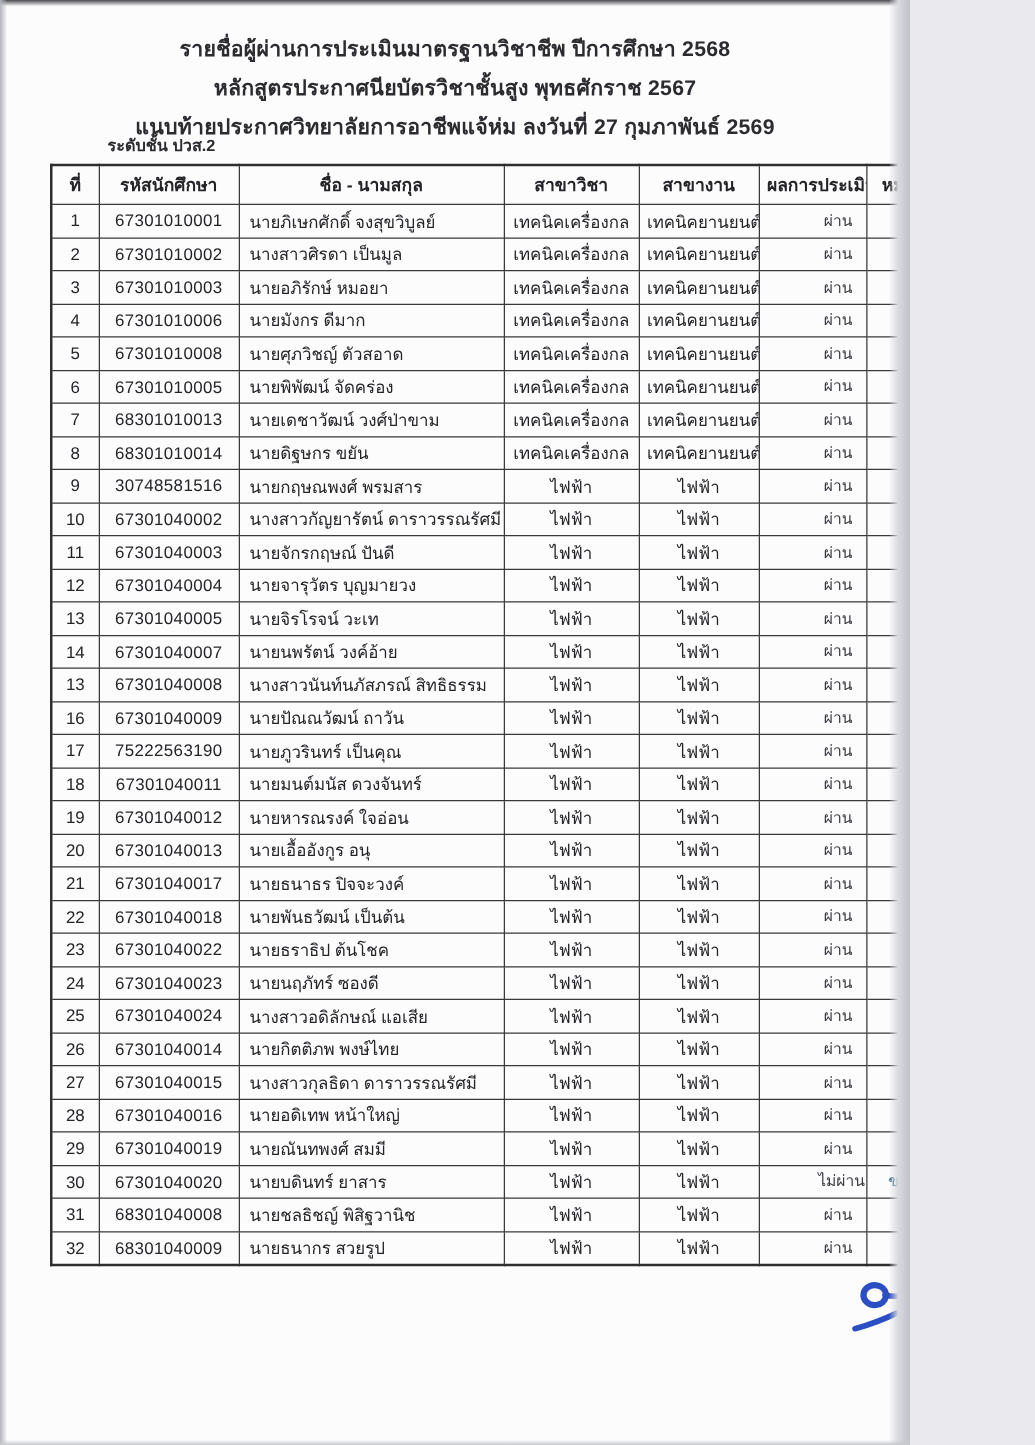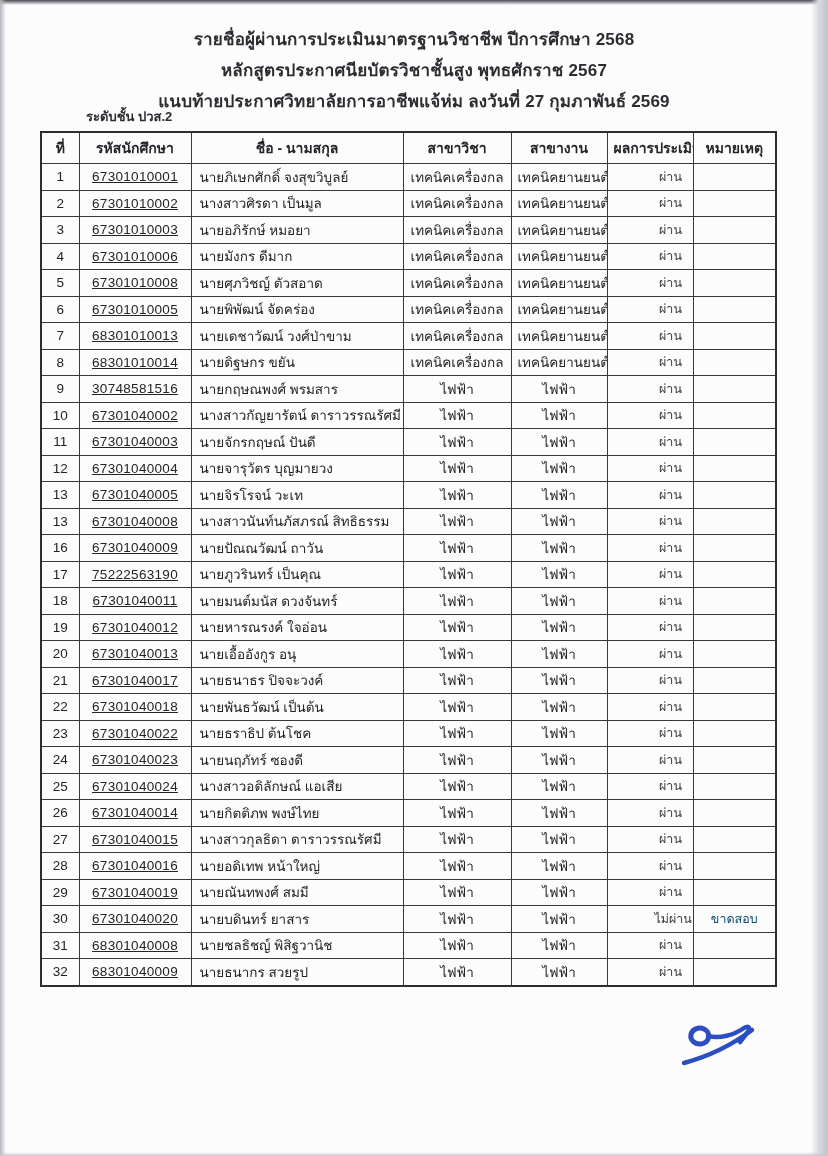--- a/index.html
+++ b/index.html
@@ -3,21 +3,21 @@
 <meta charset="utf-8">
 <style>
   html,body { margin:0; padding:0; }
   body {
     width:828px; height:1156px;
     background:#e9e9ee;
     font-family:"Liberation Sans","DejaVu Sans",sans-serif;
     overflow:hidden;
   }
   .photo {
-    position:relative; width:828px; height:1156px;
+    position:relative; width:728px; height:1156px;
     background:#fcfcfd; overflow:hidden;
   }
   
   .edge-top    { position:absolute; top:0; left:0; width:100%; height:5px;
                  background:linear-gradient(180deg,#4a4b52,rgba(255,255,255,0)); }
   .edge-left   { position:absolute; top:0; left:0; width:6px; height:100%;
                  background:linear-gradient(90deg,#b4b5bd,rgba(255,255,255,0)); }
   .edge-right  { position:absolute; top:0; right:0; width:17px; height:100%;
                  background:linear-gradient(270deg,#c2c3cb,#d9dadf 55%,rgba(255,255,255,0)); }
   .edge-bottom { position:absolute; bottom:0; left:0; width:100%; height:4px;
@@ -37,21 +37,21 @@
     border:1px solid #39393c;
     padding:0 6px;
     overflow:hidden; white-space:nowrap;
     color:#242428;
   }
   .results thead th { height:30px; font-size:14px; font-weight:bold; text-align:center; }
   .results tbody td { height:25.5px; font-size:13.5px; text-align:center; }
   .results td.c2 { text-align:left; padding-left:8px;margin-left:12px; }
   .results td.c5 { font-size:12.5px; color:#3a3a40;padding-left:47px; }
   .results td.c6 { font-size:12.5px; color:#0c4a6e; }
-  .results td.c1 { letter-spacing:.3px;text-decoration:underline; }
+  .results td.c1 { letter-spacing:.3px; }
 
   .mark { position:absolute; left:676px; top:1014px; width:110px; height:52px; }
 </style>
 </head>
 <body>
 
 <div class="photo">
 
   <div class="titles">
     <div class="title-line">รายชื่อผู้ผ่านการประเมินมาตรฐานวิชาชีพ ปีการศึกษา 2568</div>
@@ -194,20 +194,29 @@
         <tr>
           <td class="c0">13</td>
           <td class="c1">67301040005</td>
           <td class="c2">นายจิรโรจน์ วะเท</td>
           <td class="c3">ไฟฟ้า</td>
           <td class="c4">ไฟฟ้า</td>
           <td class="c5">ผ่าน</td>
           <td class="c6"></td>
         </tr>
         <tr>
+          <td class="c0">14</td>
+          <td class="c1">67301040007</td>
+          <td class="c2">นายนพรัตน์ วงค์อ้าย</td>
+          <td class="c3">ไฟฟ้า</td>
+          <td class="c4">ไฟฟ้า</td>
+          <td class="c5">ผ่าน</td>
+          <td class="c6"></td>
+        </tr>
+        <tr>
           <td class="c0">13</td>
           <td class="c1">67301040008</td>
           <td class="c2">นางสาวนันท์นภัสภรณ์ สิทธิธรรม</td>
           <td class="c3">ไฟฟ้า</td>
           <td class="c4">ไฟฟ้า</td>
           <td class="c5">ผ่าน</td>
           <td class="c6"></td>
         </tr>
         <tr>
           <td class="c0">16</td>

